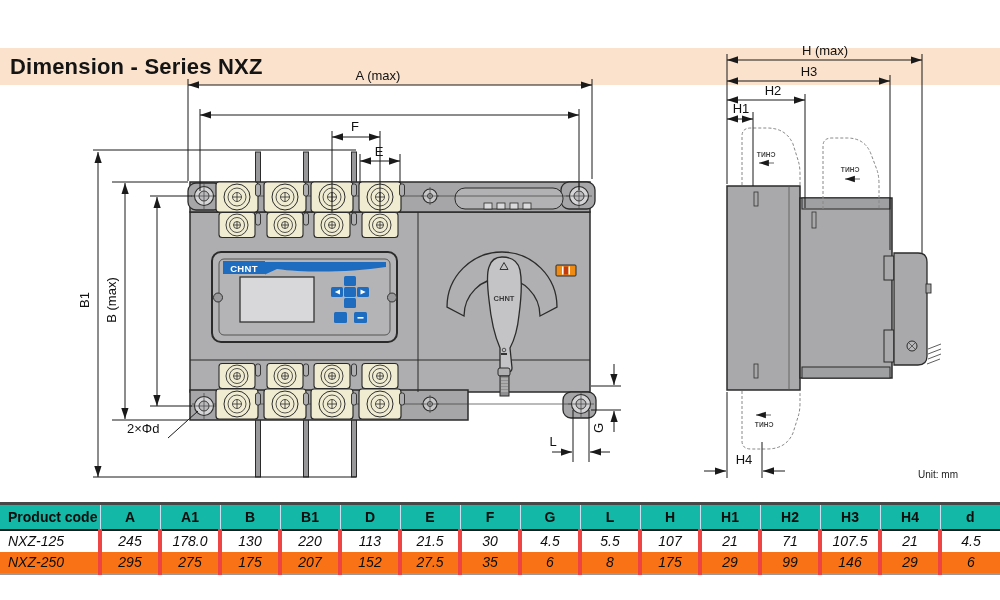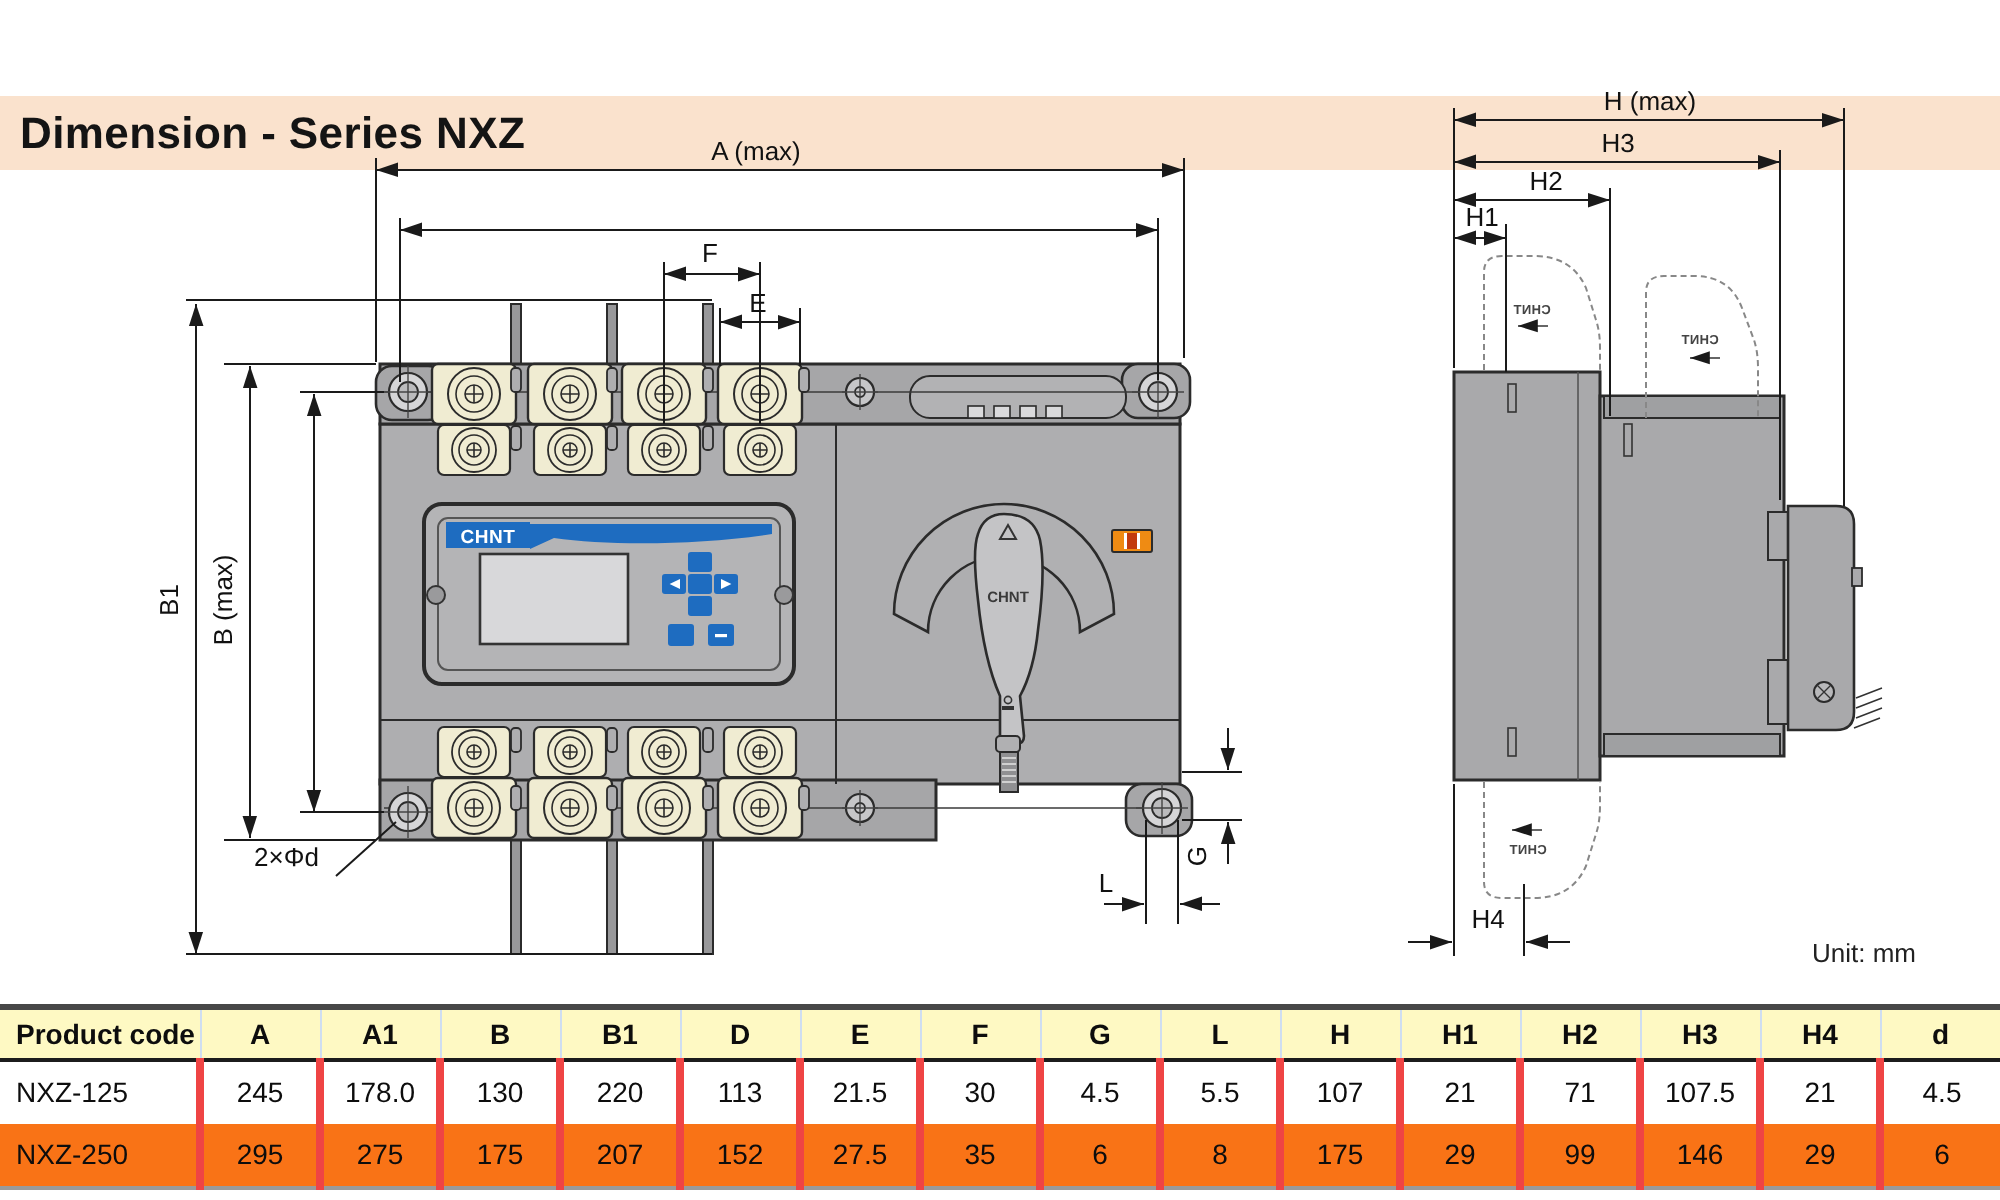--- a/index.html
+++ b/index.html
@@ -2,28 +2,28 @@
 <html><head>
 <meta charset="utf-8">
 <style>
   html,body{margin:0;padding:0;background:#fff;}
   .screen{position:relative;width:1000px;height:600px;background:#ffffff;overflow:hidden;
           font-family:"Liberation Sans",sans-serif;}
   .title-bar{position:absolute;top:0;left:0;width:1000px;height:37px;background:#fae2cd;
              display:flex;align-items:center;margin-top:48px;}
   .title-bar span{font-size:22px;font-weight:bold;color:#141414;padding-left:10px;letter-spacing:.2px;}
   .drawing{position:absolute;top:37px;left:0;}
-  .unit-note{position:absolute;top:469px;right:42px;font-size:13px;color:#222;}
+  .unit-note{position:absolute;top:469px;right:42px;font-size:10px;color:#222;}
   .table-wrap{position:absolute;top:502px;left:0;width:1000px;}
   table{width:1000px;border-collapse:collapse;table-layout:fixed;
         border-top:3px solid #474747;border-bottom:2px solid #9a9a9a;}
   th,td{font-size:14px;color:#0d0d0d;text-align:center;padding:0;overflow:hidden;white-space:nowrap;}
-  thead tr{background:#fef9c3;height:26px;border-bottom:2px solid #1c1c1c;}
+  thead tr{background:#14b8a6;height:26px;border-bottom:2px solid #1c1c1c;}
   th{font-weight:bold;}
-  tbody tr{height:32px;background:#ffffff;}
+  tbody tr{height:22px;background:#ffffff;font-style:italic;}
   tbody tr.alt{background:#f97316;}
   th:not(:first-child){border-left:1px solid #cfdef0;}
   td:not(:first-child){border-left:4px solid #ef4444;}
   .pc{text-align:left;padding-left:8px;}
   
   .dim{font-family:"Liberation Sans",sans-serif;font-size:13px;fill:#111;}
   .tiny{font-family:"Liberation Sans",sans-serif;font-size:6.5px;font-weight:bold;fill:#444;letter-spacing:.2px;}
   .brandtxt{font-family:"Liberation Sans",sans-serif;font-size:9.5px;font-weight:bold;fill:#fff;letter-spacing:.3px;}
   .handletxt{font-family:"Liberation Sans",sans-serif;font-size:7.5px;font-weight:bold;fill:#3a3a3a;}
 </style>

